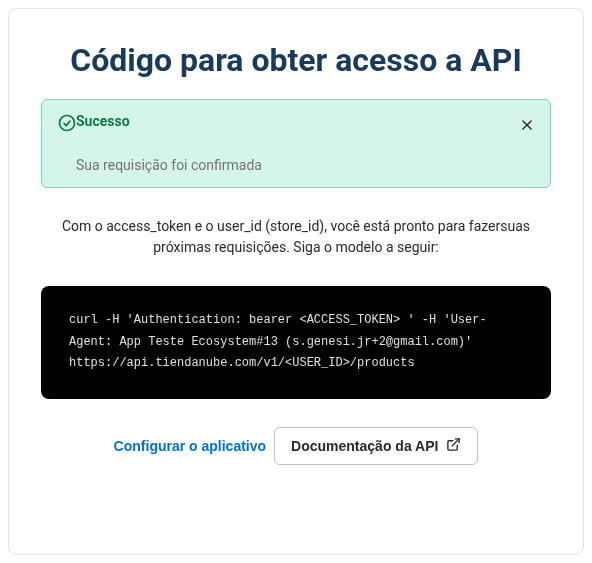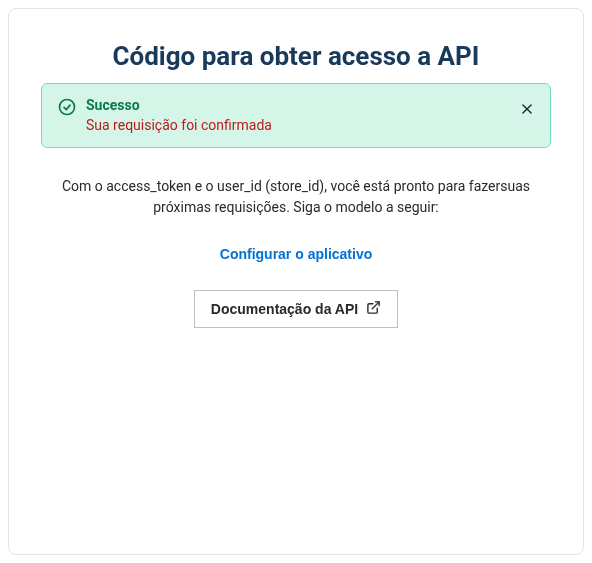--- a/index.html
+++ b/index.html
@@ -19,52 +19,52 @@
       border-radius: 8px;
       padding: 32px;
       margin: 8px;
       width: 576px;
       height: 547px;
       display: flex;
       flex-direction: column;
     }
     .title {
       color: #1a3a5c;
-      font-size: 26px;
+      font-size: 32px;
       font-weight: 700;
       text-align: center;
-      margin-bottom: 12px;
+      margin-bottom: 20px;
     }
     .alert {
       background: #d5f5e8;
       border: 1px solid #6be0b8;
       border-radius: 6px;
       padding: 12px 16px;
       display: flex;
       align-items: flex-start;
-      gap: 10px;
       margin-bottom: 28px;
     }
     .alert-icon {
       flex-shrink: 0;
       margin-top: 2px;
     }
     .alert-content {
       flex: 1;
     }
     .alert-title {
       color: #0a7a4a;
       font-weight: 700;
       font-size: 14px;
       line-height: 1.4;
     }
     .alert-message {
-      color: #b91c1c;
+      color: #737373;
       font-size: 14px;
       line-height: 1.4;
+      margin-top: 24px;
     }
     .alert-close {
       flex-shrink: 0;
       cursor: pointer;
       color: #2a2a2a;
       display: flex;
       align-items: center;
       margin-top: 6px;
     }
     .description {
@@ -97,39 +97,38 @@
       color: #4a4a4a;
       font-size: 14px;
       text-align: center;
       line-height: 1.5;
       margin-bottom: 28px;
     }
     .actions {
       display: flex;
       justify-content: center;
       align-items: center;
-      gap: 28px;
-      flex-direction: column;
+      gap: 8px;
     }
     .link-button {
       color: #0072d6;
       font-size: 14px;
       font-weight: 600;
       text-decoration: none;
       cursor: pointer;
       background: none;
       border: none;
     }
     .outline-button {
       display: flex;
       align-items: center;
       gap: 8px;
       background: #fff;
       border: 1px solid #c0c0c0;
-      border-radius: 0;
+      border-radius: 6px;
       padding: 9px 16px;
       color: #2a2a2a;
       font-size: 14px;
       font-weight: 600;
       cursor: pointer;
     }
   </style>
 </head>
 <body>
 
@@ -153,20 +152,21 @@
         <line x1="5" y1="5" x2="19" y2="19"></line>
         <line x1="19" y1="5" x2="5" y2="19"></line>
       </svg>
     </span>
   </div>
 
   <p class="description">
     <span>Com o </span><strong>access_token</strong><span> e o </span><strong>user_id (store_id)</strong><span>, você está pronto para fazersuas próximas requisições. Siga o modelo a seguir:</span>
   </p>
 
+  <div class="code-block">curl -H 'Authentication: bearer &lt;ACCESS_TOKEN&gt; ' -H 'User-Agent: App Teste Ecosystem#13 (s.genesi.jr+2@gmail.com)' https://api.tiendanube.com/v1/&lt;USER_ID&gt;/products</div>
 
 
   <div class="actions">
     <button class="link-button">Configurar o aplicativo</button>
     <button class="outline-button">
       <span>Documentação da API</span>
       <span>
         <svg width="15" height="15" viewBox="0 0 24 24" fill="none" stroke="#2a2a2a" stroke-width="2.2" stroke-linecap="round" stroke-linejoin="round">
           <path d="M18 13v6a2 2 0 0 1-2 2H5a2 2 0 0 1-2-2V8a2 2 0 0 1 2-2h6"></path>
           <polyline points="15 3 21 3 21 9"></polyline>

